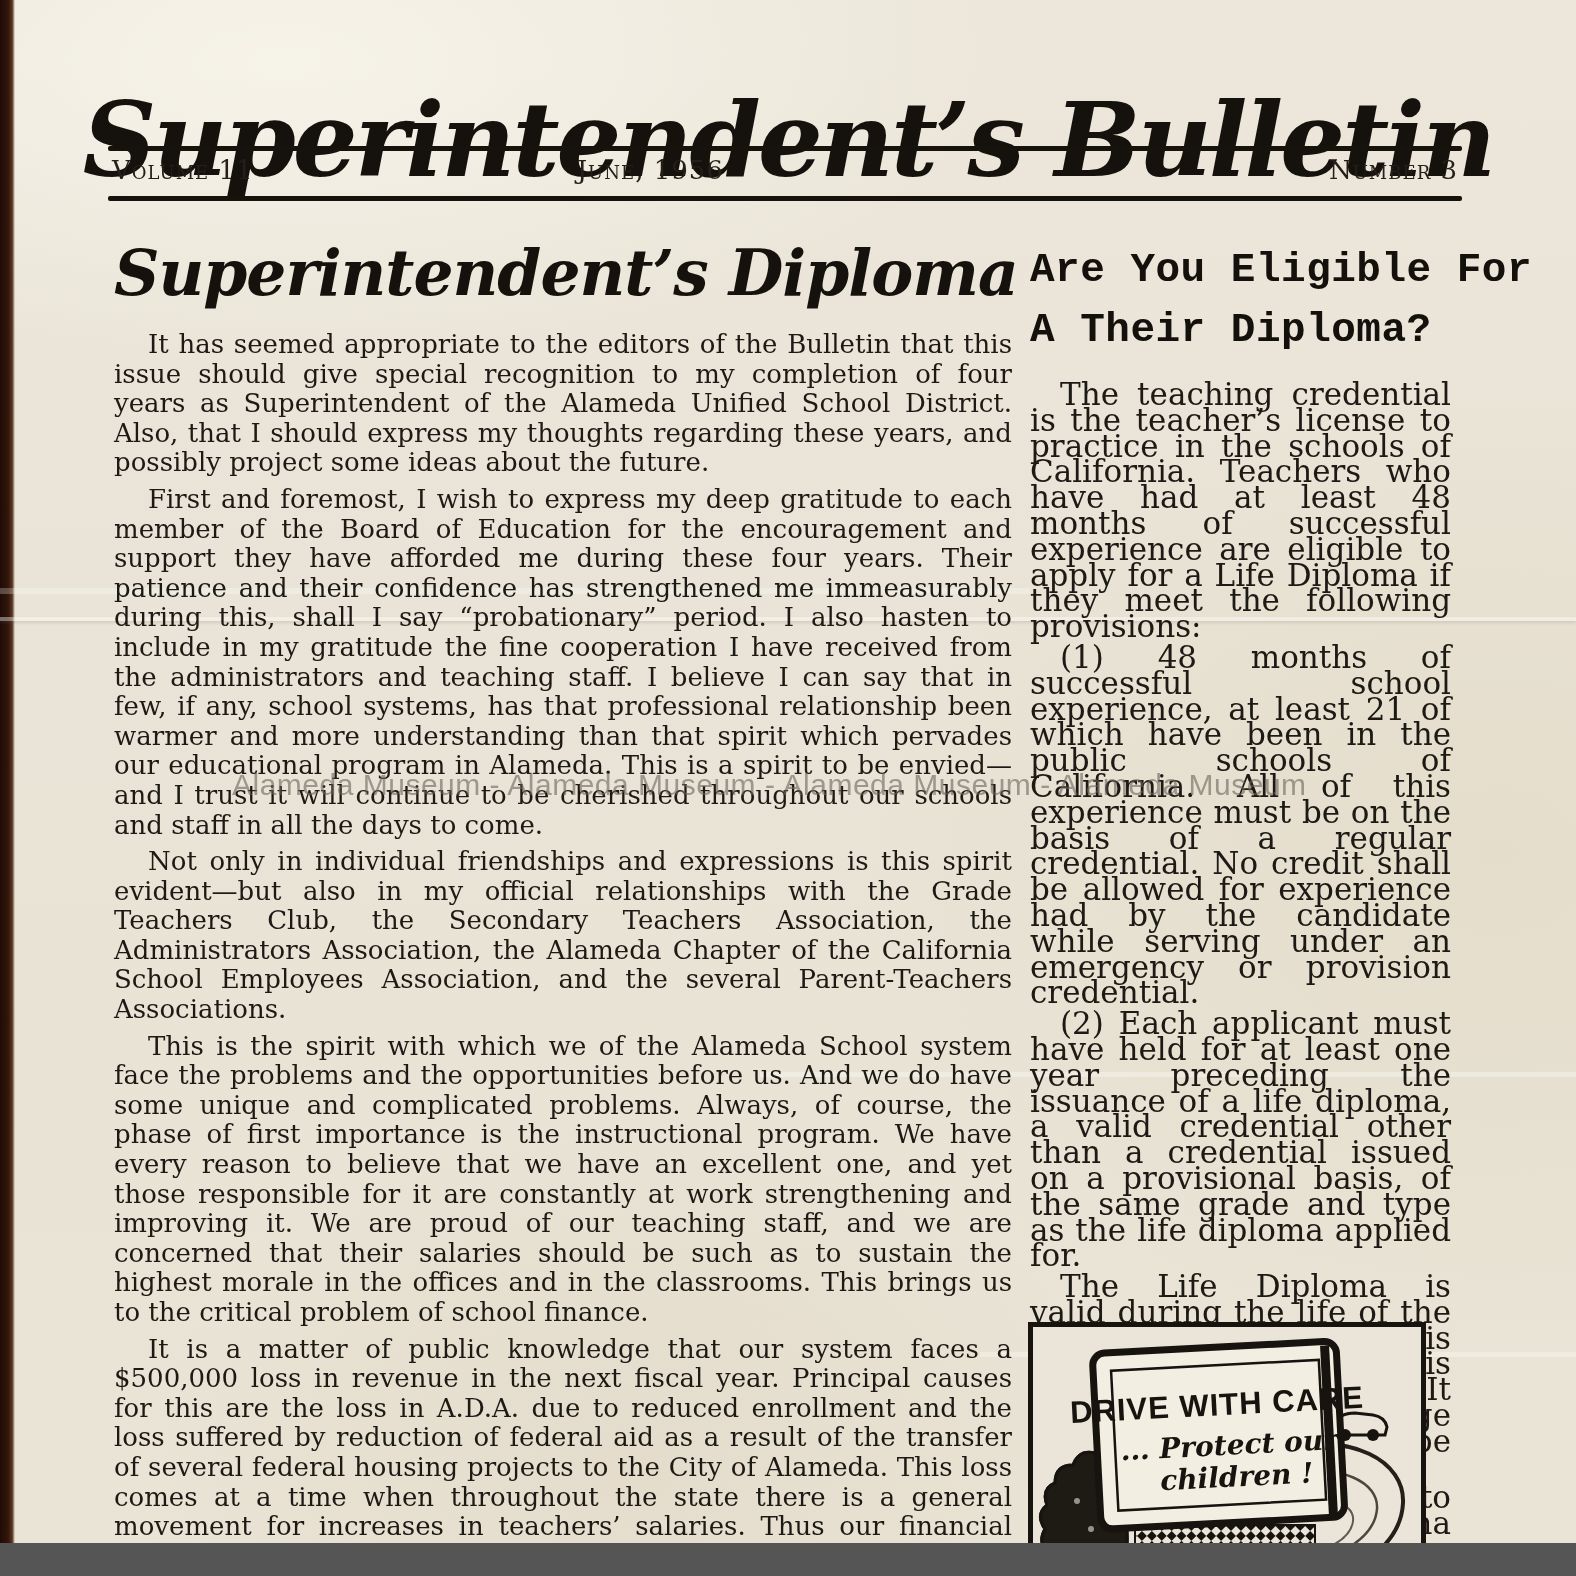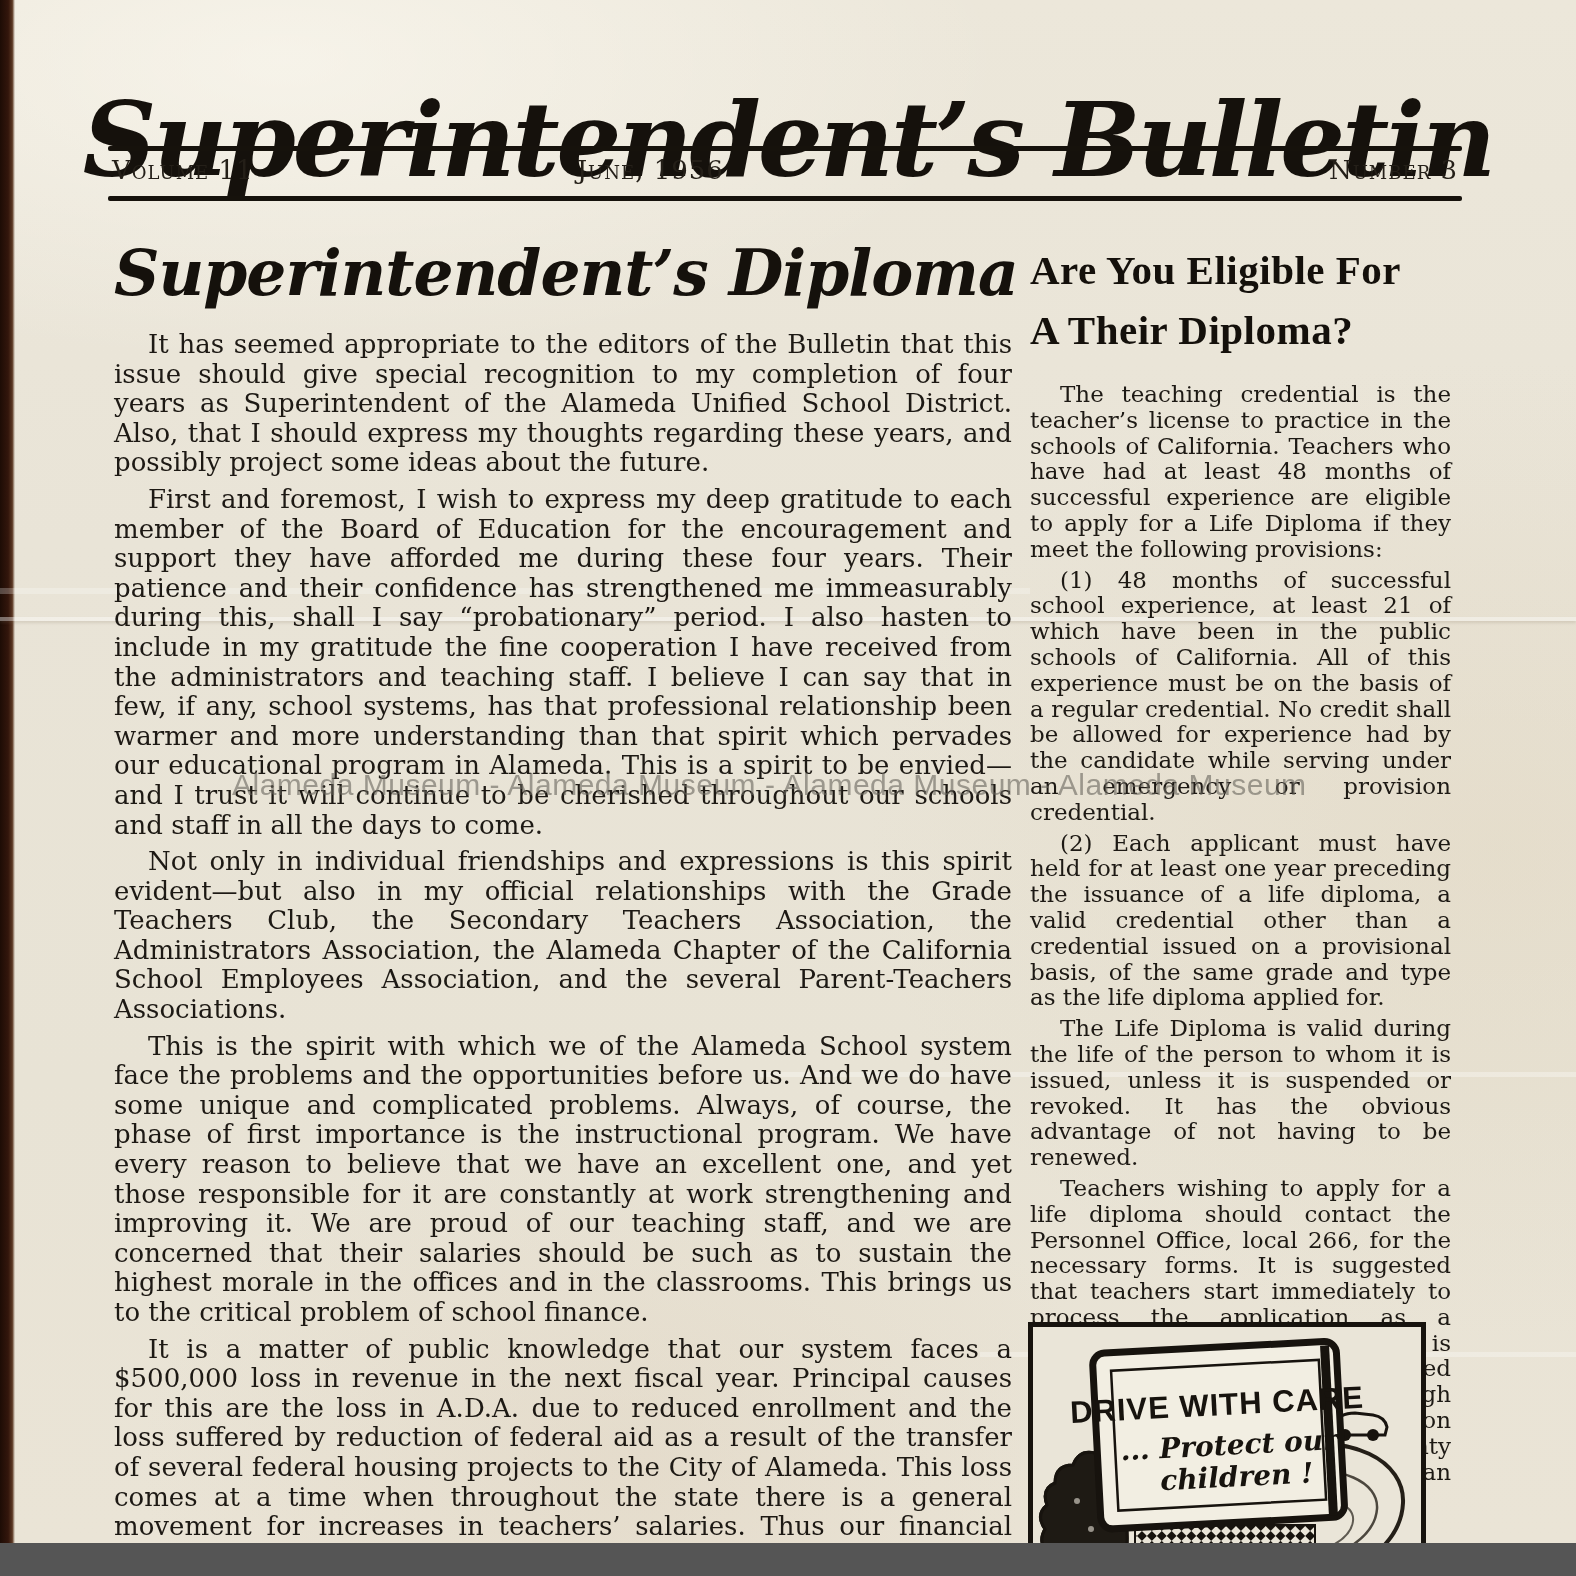--- a/index.html
+++ b/index.html
@@ -56,27 +56,27 @@
   .left-col p{
     margin:0 0 7px 0;
     font-size:26px;line-height:29.6px;
     text-align:justify;text-indent:34px;
     color:#1d1914;
   }
 
   .right-col{position:absolute;left:1030px;top:240px;width:428px;}
   .right-col h2{
     margin:0 0 22px 0;
-    font-family:Liberation Serif, serif;
+    font-family:Liberation Mono, monospace;
     font-weight:bold;font-size:41px;line-height:60px;
     letter-spacing:0.5px;color:#14100b;white-space:nowrap;
   }
   .right-col p{
     margin:0 7px 5px 0;
-    font-size:23px;line-height:25.8px;
+    font-size:31px;line-height:25.8px;
     text-align:justify;text-indent:30px;
     color:#1d1914;
   }
 
   .watermark{
     position:absolute;left:232px;top:768px;
     font-family:"Liberation Sans", sans-serif;
     font-size:30px;letter-spacing:0.5px;
     color:rgba(104,100,92,.60);
     white-space:nowrap;z-index:5;pointer-events:none;

